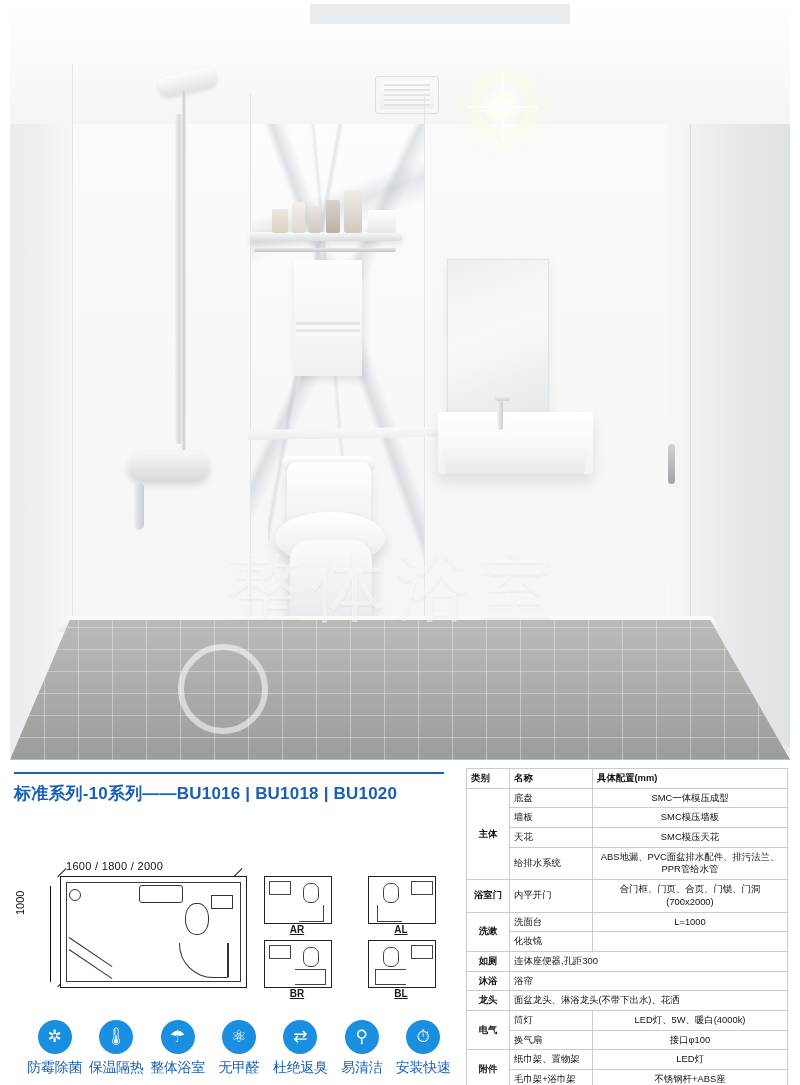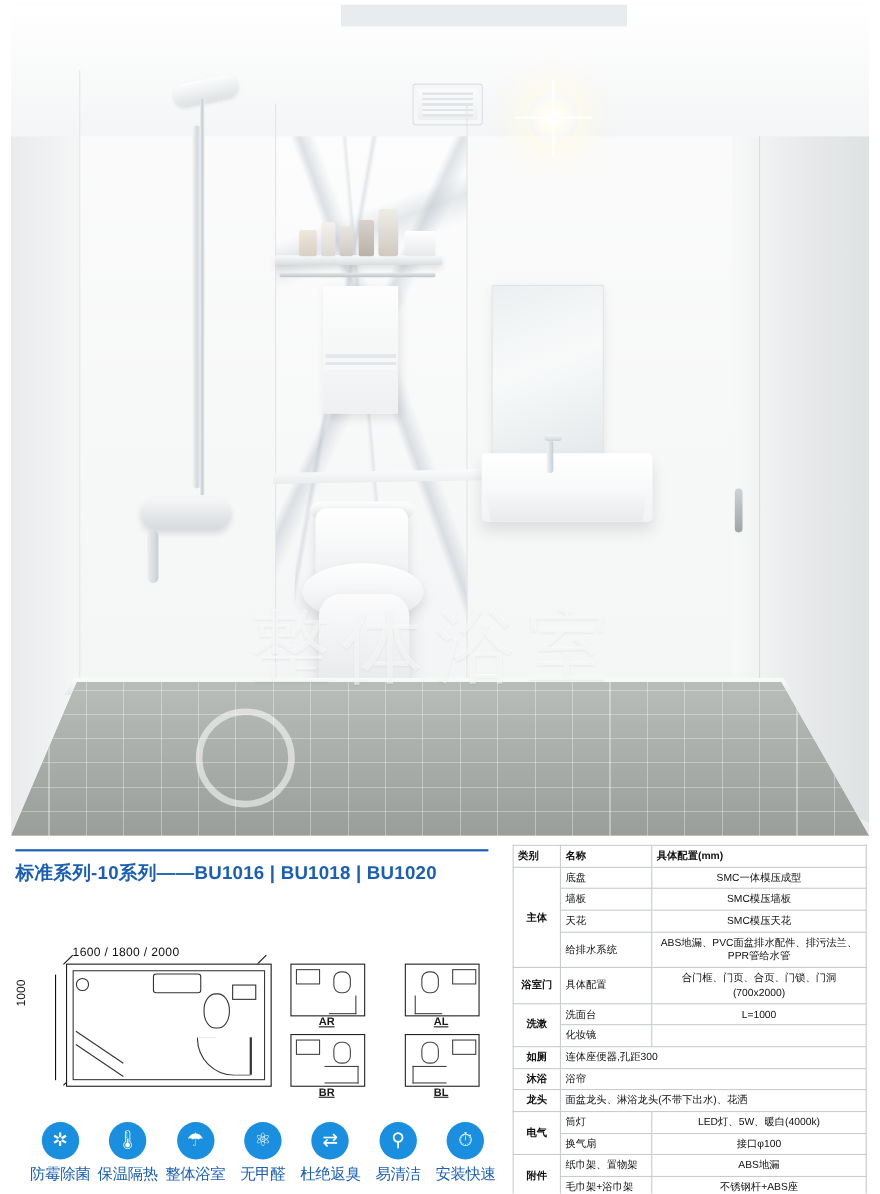--- a/index.html
+++ b/index.html
@@ -426,21 +426,21 @@
     <td class="c2">天花</td>
     <td class="c3">SMC模压天花</td>
   </tr>
   <tr>
     <td class="c2">给排水系统</td>
     <td class="c3">ABS地漏、PVC面盆排水配件、排污法兰、PPR管给水管</td>
   </tr>
 
   <tr>
     <td class="c1">浴室门</td>
-    <td class="c2">具体配置</td>
+    <td class="c2">内平开门</td>
     <td class="c3">合门框、门页、合页、门锁、门洞(700x2000)</td>
   </tr>
 
   <tr>
     <td class="c1" rowspan="2">洗漱</td>
     <td class="c2">洗面台</td>
     <td class="c3">L=1000</td>
   </tr>
   <tr>
     <td class="c2">化妆镜</td>
@@ -466,20 +466,20 @@
     <td class="c3">LED灯、5W、暖白(4000k)</td>
   </tr>
   <tr>
     <td class="c2">换气扇</td>
     <td class="c3">接口φ100</td>
   </tr>
 
   <tr>
     <td class="c1" rowspan="2">附件</td>
     <td class="c2">纸巾架、置物架</td>
-    <td class="c3">ABS地漏</td>
+    <td class="c3">LED灯</td>
   </tr>
   <tr>
     <td class="c2">毛巾架+浴巾架</td>
     <td class="c3">不锈钢杆+ABS座</td>
   </tr>
 </tbody>
   </table>
 
 </body></html>

